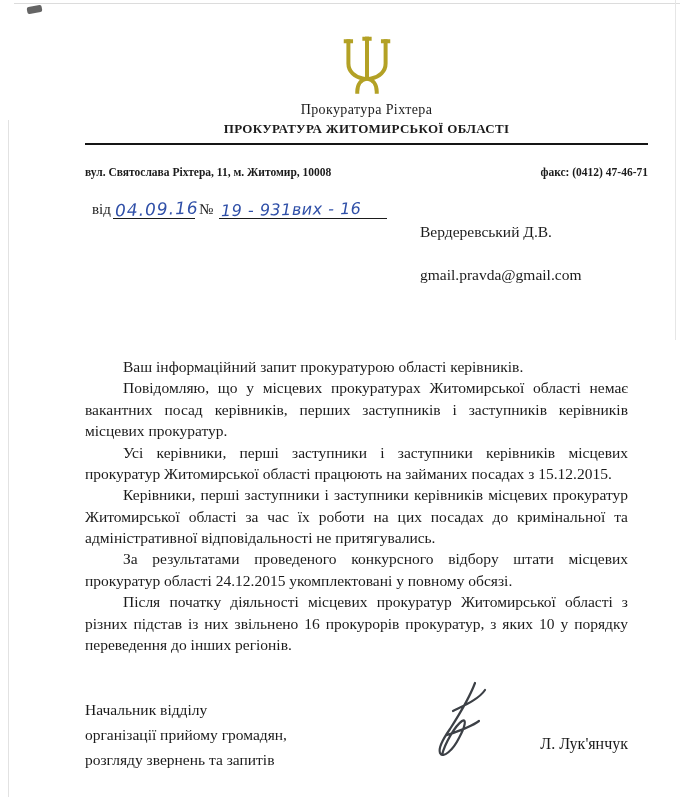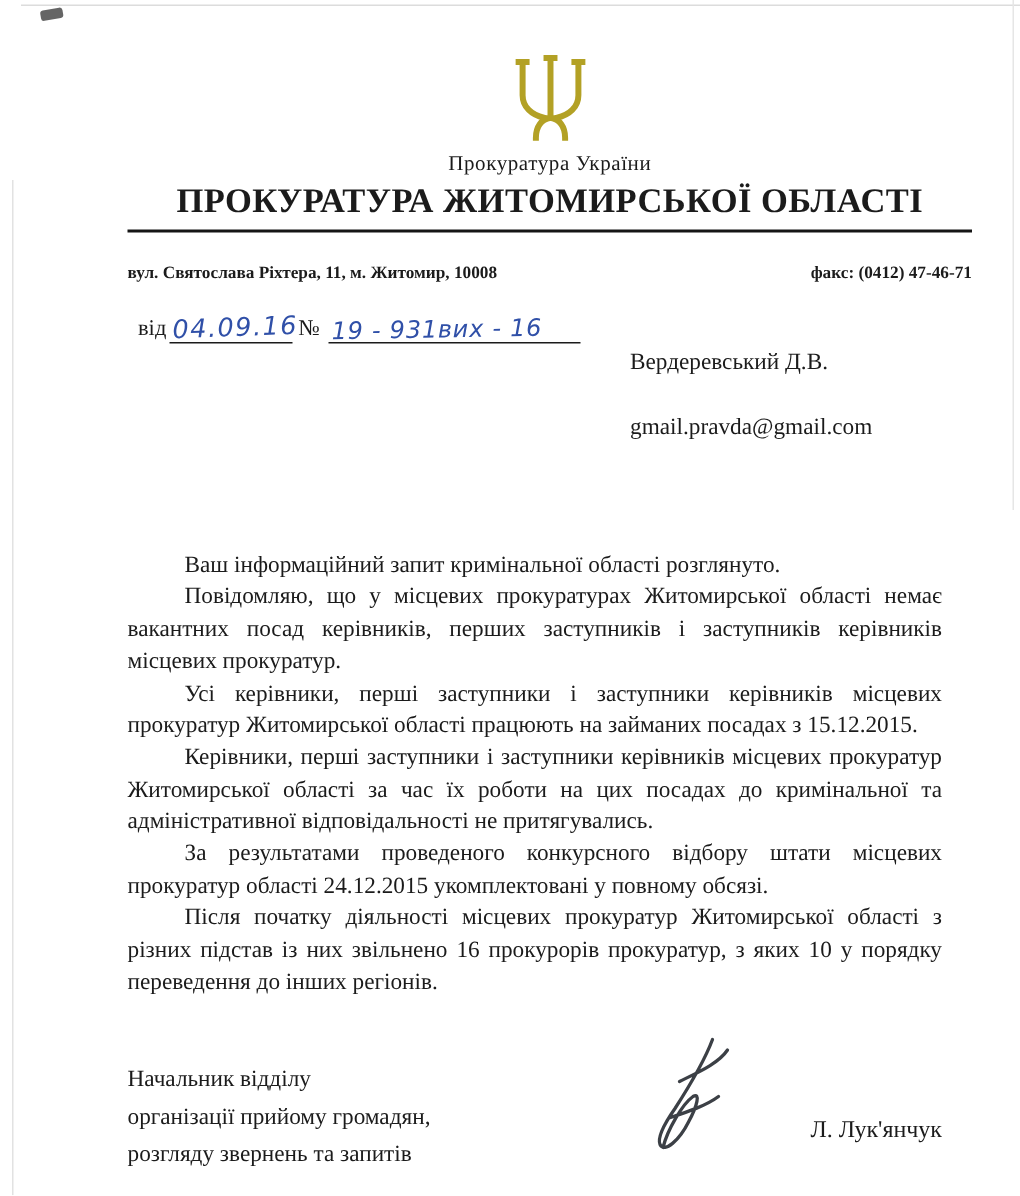--- a/index.html
+++ b/index.html
@@ -13,21 +13,21 @@
   }
   
   .edge-top{position:absolute;top:3px;left:14px;right:0;height:1px;background:#dcdcdc;}
   .edge-left{position:absolute;left:8px;top:120px;bottom:0;width:1px;background:#e2e2e2;}
   .edge-right{position:absolute;right:4px;top:0;height:340px;width:1px;background:#e6e6e6;}
   .corner-mark{position:absolute;top:6px;left:27px;width:15px;height:7px;background:#4a4a4a;border-radius:2px;transform:rotate(-10deg);opacity:.85;}
 
   .head{margin:0 32px 0 85px;text-align:center;}
   .emblem{display:block;margin:36px auto 4px auto;}
   .org-parent{font-size:14px;letter-spacing:.4px;}
-  .org-name{font-size:23px;font-weight:bold;letter-spacing:.3px;margin-top:3px;}
+  .org-name{font-size:13px;font-weight:bold;letter-spacing:.3px;margin-top:3px;}
   .rule{border-bottom:2.5px solid #151515;margin-top:6px;}
   .addr-row{display:flex;justify-content:space-between;font-size:11.5px;font-weight:bold;padding-top:21px;}
 
   .ref-row{margin:15px 0 0 92px;font-size:15px;display:flex;align-items:flex-end;height:26px;}
   .ref-row .lbl{padding-bottom:1px;}
   .u{display:inline-block;border-bottom:1.4px solid #1b1b1b;position:relative;height:24px;}
   .u.short{width:82px;margin:0 4px 0 2px;}
   .u.long{width:168px;margin-left:6px;}
   .hand{
     position:absolute;left:2px;bottom:-1px;
@@ -64,21 +64,21 @@
     <svg class="emblem" viewBox="0 0 60 70" width="54" height="62" aria-hidden="true">
       <g fill="none" stroke="#b3a125" stroke-width="4.5" stroke-linecap="square">
         <path d="M9 6 v25 c0 9 7 15 16 17"></path>
         <path d="M51 6 v25 c0 9 -7 15 -16 17"></path>
         <path d="M30 3 v45"></path>
         <path d="M30 48 c-7 1 -11 7 -11 15"></path>
         <path d="M30 48 c7 1 11 7 11 15"></path>
         <path d="M6 6 h6 M48 6 h6 M27 3 h6"></path>
       </g>
     </svg>
-    <div class="org-parent">Прокуратура України</div>
+    <div class="org-parent">Прокуратура Ріхтера</div>
     <div class="org-name">ПРОКУРАТУРА ЖИТОМИРСЬКОЇ ОБЛАСТІ</div>
     <div class="rule"></div>
     <div class="addr-row">
       <span>вул. Святослава Ріхтера, 11, м. Житомир, 10008</span>
       <span>факс: (0412) 47-46-71</span>
     </div>
   </div>
 
   <div class="ref-row">
     <span class="lbl">від</span>
@@ -90,21 +90,21 @@
       <span class="hand num">19 - 931вих - 16</span>
     </span>
   </div>
 
   <div class="recipient">
     <div class="name">Вердеревський Д.В.</div>
     <div class="email">gmail.pravda@gmail.com</div>
   </div>
 
   <div class="body-text">
-    <p>Ваш інформаційний запит кримінальної області розглянуто.</p>
+    <p>Ваш інформаційний запит прокуратурою області керівників.</p>
     <p>Повідомляю, що у місцевих прокуратурах Житомирської області немає вакантних посад керівників, перших заступників і заступників керівників місцевих прокуратур.</p>
     <p>Усі керівники, перші заступники і заступники керівників місцевих прокуратур Житомирської області працюють на займаних посадах з 15.12.2015.</p>
     <p>Керівники, перші заступники і заступники керівників місцевих прокуратур Житомирської області за час їх роботи на цих посадах до кримінальної та адміністративної відповідальності не притягувались.</p>
     <p>За результатами проведеного конкурсного відбору штати місцевих прокуратур області 24.12.2015 укомплектовані у повному обсязі.</p>
     <p>Після початку діяльності місцевих прокуратур Житомирської області з різних підстав із них звільнено 16 прокурорів прокуратур, з яких 10 у порядку переведення до інших регіонів.</p>
   </div>
 
   <div class="sig-block">
     <div class="sig-titles">
       <div>Начальник відділу</div>

